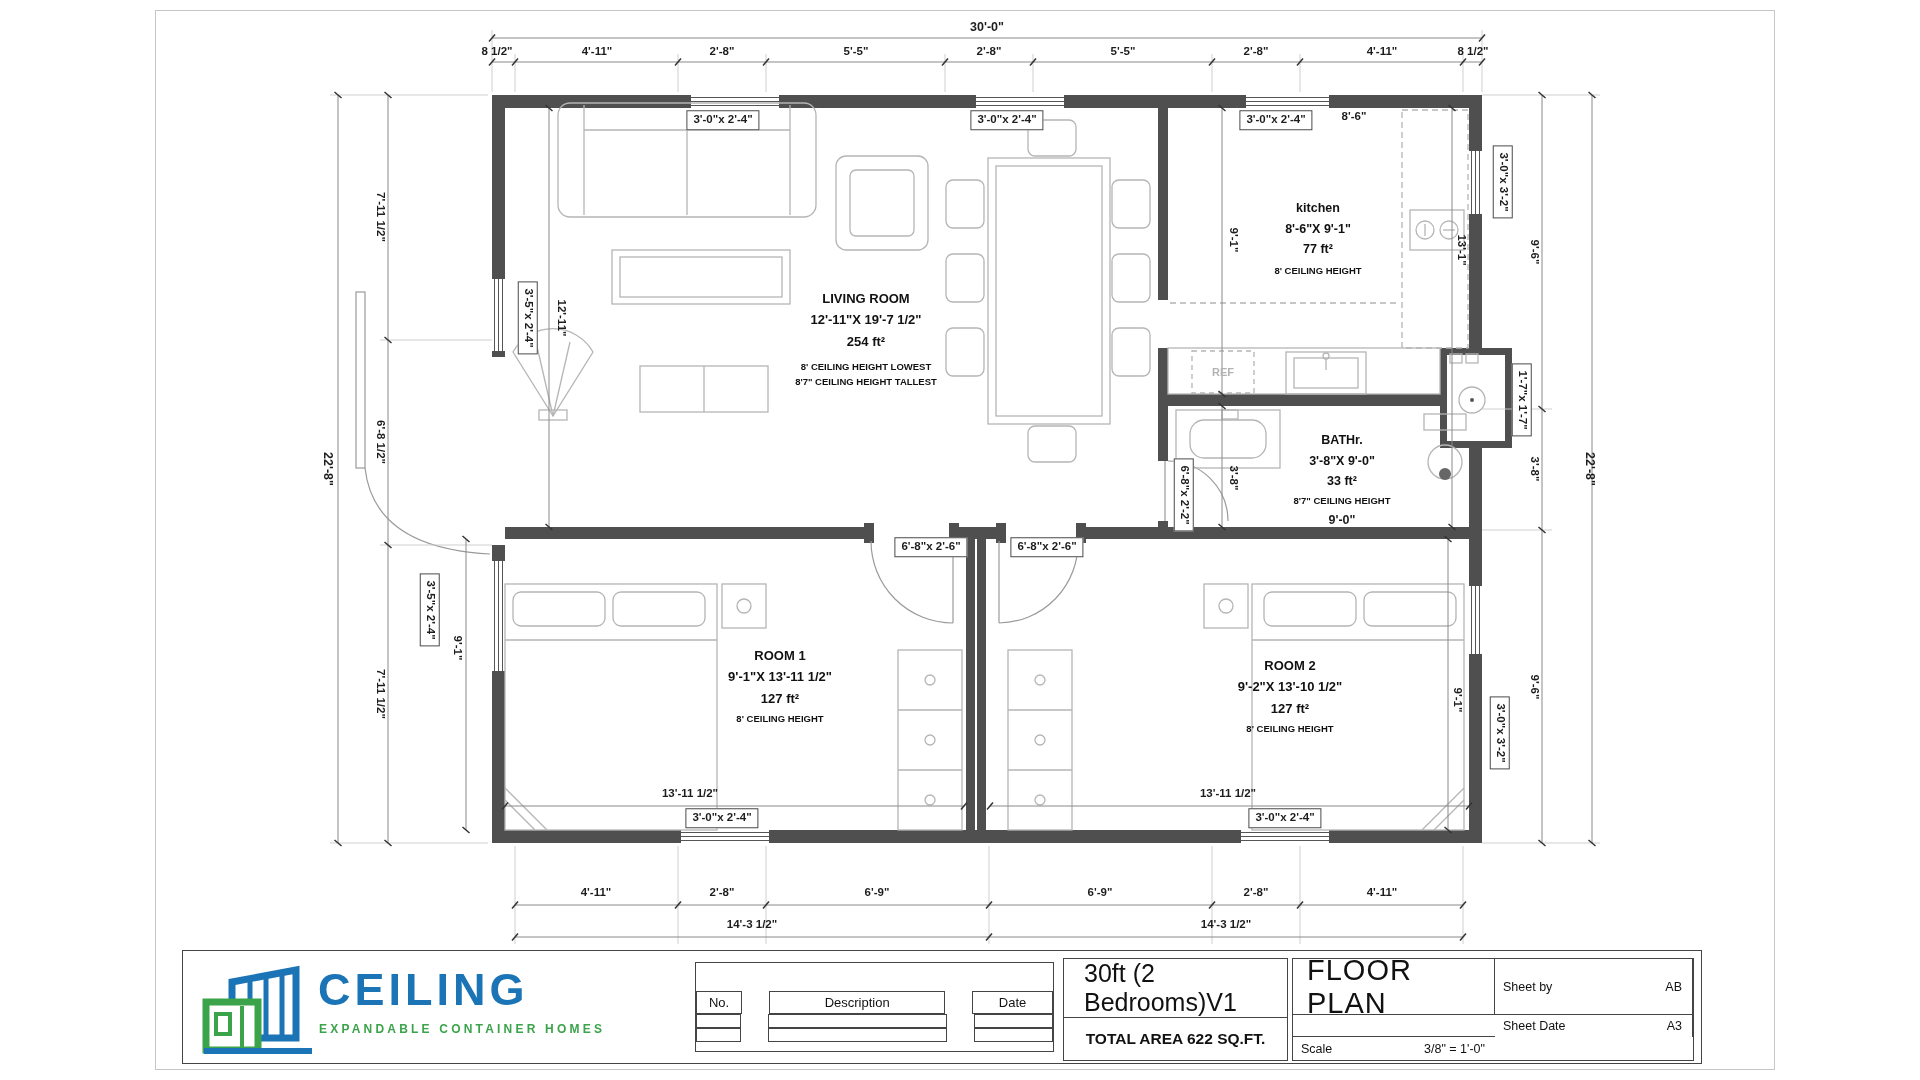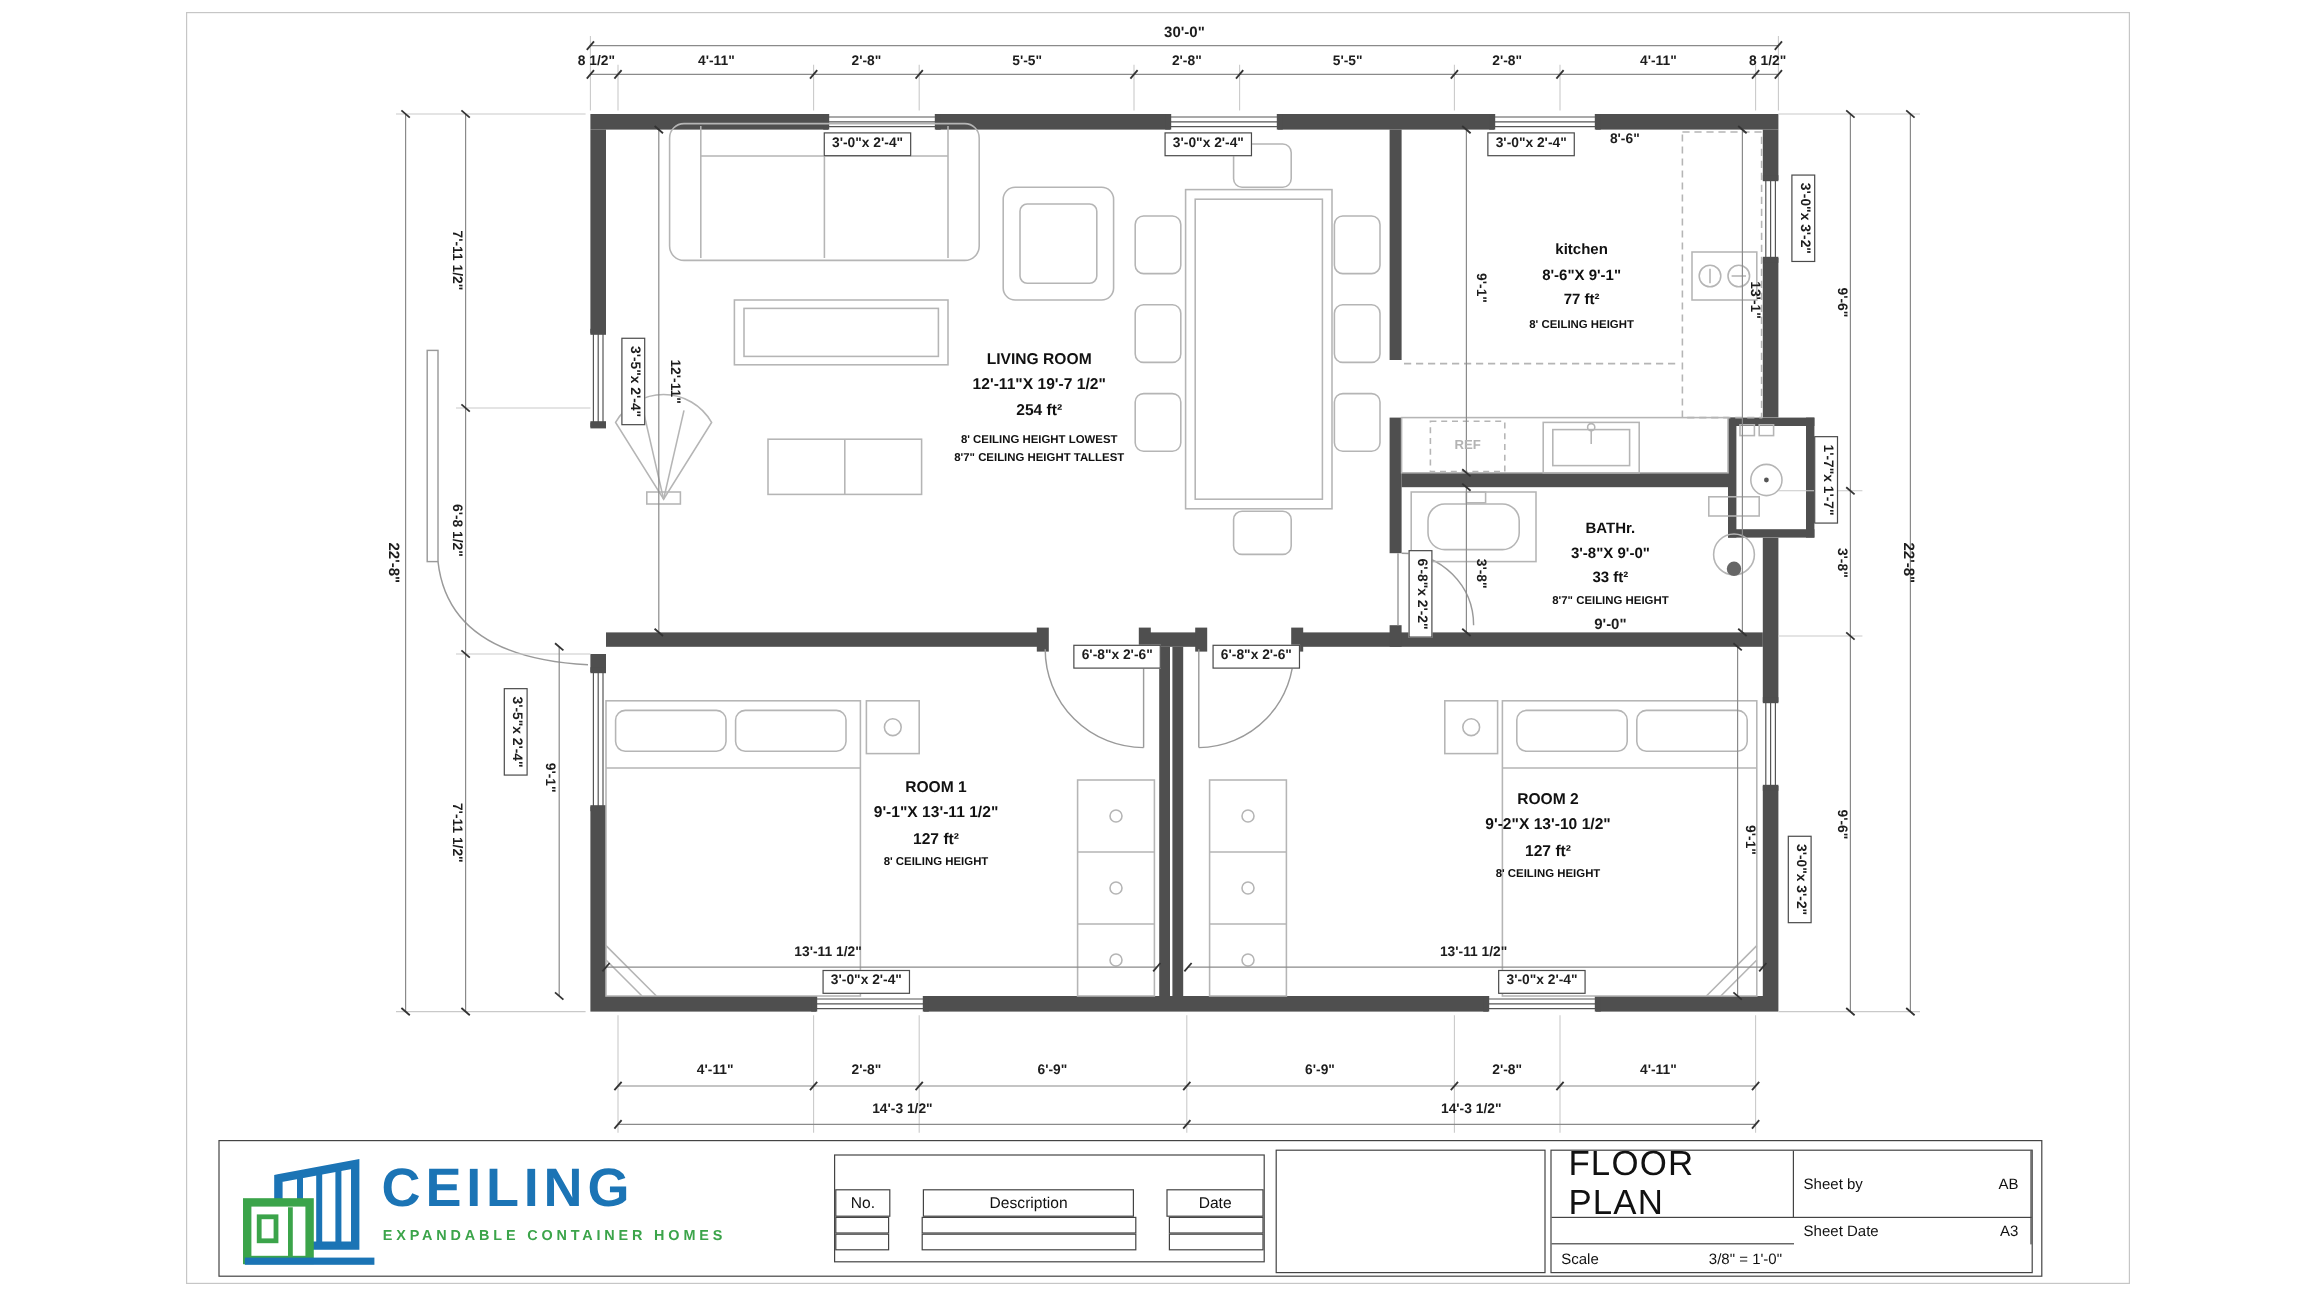--- a/index.html
+++ b/index.html
@@ -462,20 +462,22 @@
       <div class="revcell" style="width:93px"></div>
     </div>
     <div class="revrow" style="top:65px;height:14px">
       <div class="revcell" style="width:53px"></div>
       <div class="revcell" style="width:209px"></div>
       <div class="revcell" style="width:93px"></div>
     </div>
   </div>
 
   <div class="titlebox">
+    <div class="proj">30ft (2 Bedrooms)V1</div>
+    <div class="area">TOTAL AREA 622 SQ.FT.</div>
   </div>
 
   <div class="fpbox">
     <div class="fpcell fp-title">FLOOR PLAN</div>
     <div class="fpcell meta">
       <span>Sheet by</span>
       <span>AB</span>
     </div>
     <div class="fpcell noR"></div>
     <div class="fpcell meta lastrow">

